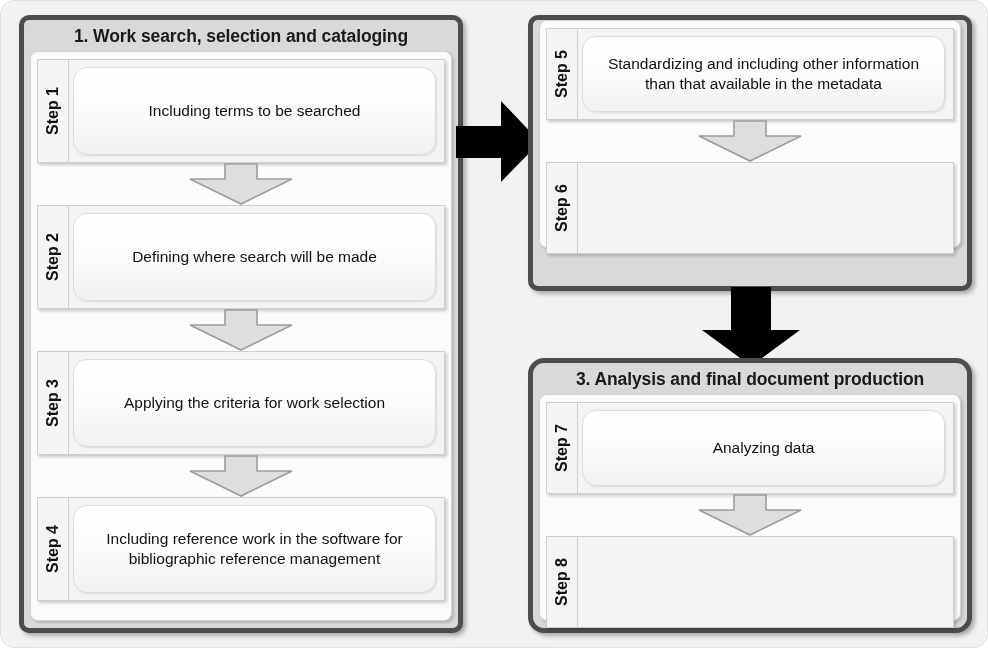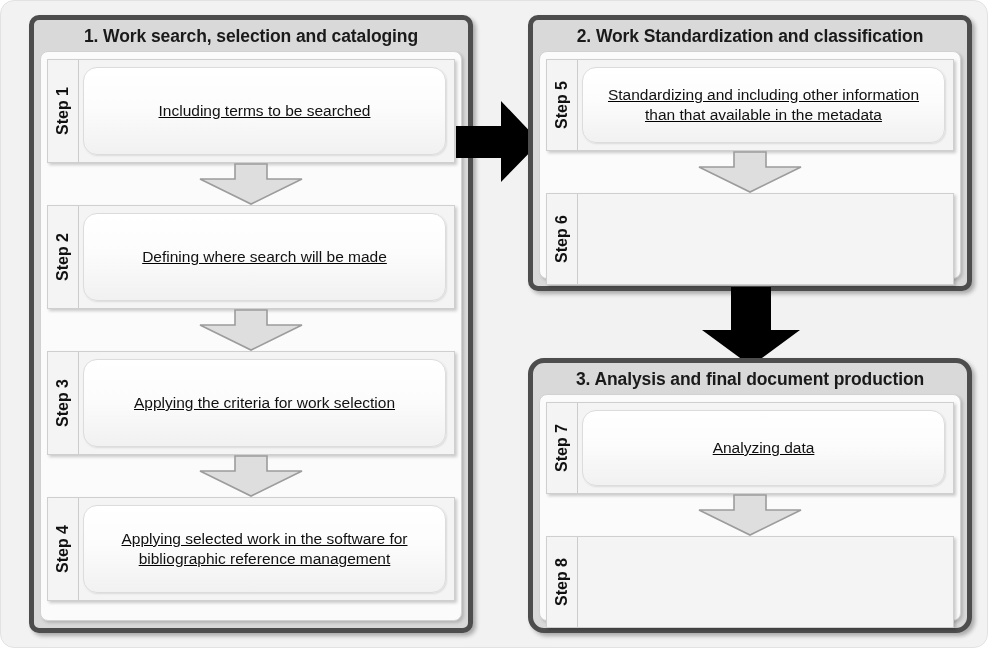--- a/index.html
+++ b/index.html
@@ -83,21 +83,20 @@
     letter-spacing: 0px;
     white-space: nowrap;
   }
   .step-box-cell {
     flex: 1 1 auto;
     display: flex;
     align-items: center;
     justify-content: center;
     padding: 7px 8px 7px 4px;
     box-sizing: border-box;
-    text-decoration: underline;
   }
   .step-box {
     width: 100%;
     height: 100%;
     box-sizing: border-box;
     background: linear-gradient(to bottom, #ffffff 0%, #fcfcfc 45%, #f1f1f1 100%);
     border: 1px solid #dcdcdc;
     border-radius: 14px;
     box-shadow: 1px 1px 2px rgba(0,0,0,0.10);
     display: flex;
@@ -122,21 +121,21 @@
   .black-arrow {
     position: absolute;
   }
   .black-arrow svg { display: block; }
 </style>
 </head>
 <body>
 
 <div id="canvas">
 
-  <div class="panel" id="p1" style="left:28px; top:14px; width:444px; height:618px;">
+  <div class="panel" id="p1" style="left:18px; top:14px; width:444px; height:618px;">
     <div class="panel-title">1. Work search, selection and cataloging</div>
     <div class="panel-body">
 
       <div class="step-row" style="height:104px;">
         <div class="step-label-cell">
           <span class="step-label">Step 1</span>
         </div>
         <div class="step-box-cell">
           <div class="step-box">Including terms to be searched</div>
         </div>
@@ -176,35 +175,34 @@
         <svg width="104" height="42" viewBox="0 0 104 42">
           <polygon points="36,1 68,1 68,16 103,16 52,41 1,16 36,16" fill="#dedede" stroke="#9c9c9c" stroke-width="1.6"></polygon>
         </svg>
       </div>
 
       <div class="step-row" style="height:104px;">
         <div class="step-label-cell">
           <span class="step-label">Step 4</span>
         </div>
         <div class="step-box-cell">
-          <div class="step-box">Applying selected work in the software for bibliographic reference management</div>
+          <div class="step-box">Including reference work in the software for bibliographic reference management</div>
         </div>
       </div>
 
     </div>
   </div>
 
   <div class="black-arrow" style="left:455px; top:100px;">
     <svg width="84" height="82" viewBox="0 0 84 82">
       <polygon points="0,25 45,25 45,0 84,41 45,81 45,57 0,57" fill="#000000"></polygon>
     </svg>
   </div>
 
   <div class="panel" id="p2" style="left:527px; top:14px; width:444px; height:276px;">
-    <div class="panel-title">2. Work Standardization and classification</div>
     <div class="panel-body">
 
       <div class="step-row" style="height:92px;">
         <div class="step-label-cell">
           <span class="step-label">Step 5</span>
         </div>
         <div class="step-box-cell">
           <div class="step-box">Standardizing and including other information than that available in the metadata</div>
         </div>
       </div>

